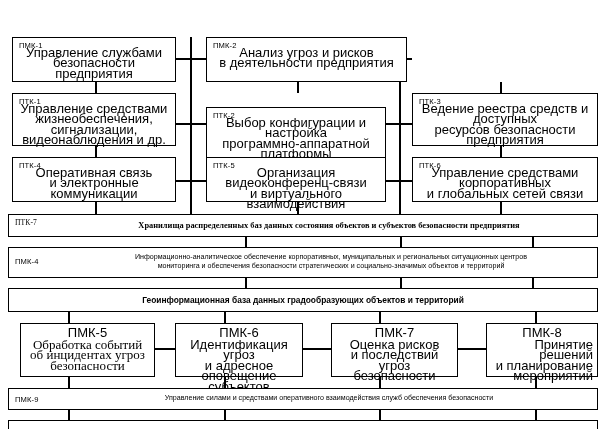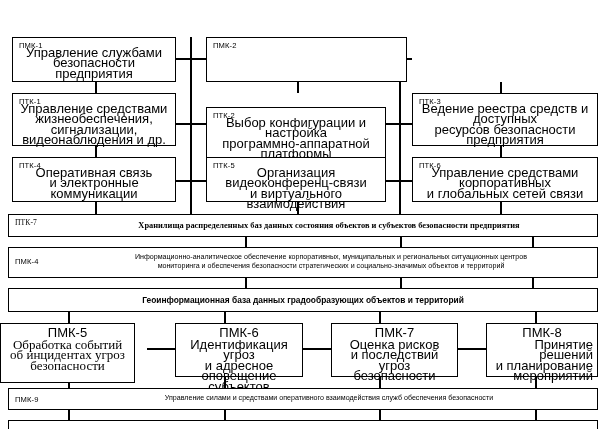--- a/index.html
+++ b/index.html
@@ -118,20 +118,21 @@
   <div class="ln v" style="left:379px;top:379px;height:10px;"></div>
   <div class="ln v" style="left:535px;top:379px;height:10px;"></div>
 
   <div class="box" style="left:12px;top:6px;width:164px;height:45px;">
     <div class="code">ПМК-1</div>
     <div class="title t-top">Управление службами<br>безопасности предприятия</div>
   </div>
 
   <div class="box" style="left:206px;top:6px;width:201px;height:45px;">
     <div class="code">ПМК-2</div>
+    <div class="title t-top">Анализ угроз и рисков<br>в деятельности предприятия</div>
   </div>
 
 
   <div class="box" style="left:12px;top:62px;width:164px;height:53px;padding-left:31px;">
     <div class="code">ПТК-1</div>
     <div class="title t-top">Управление средствами<br>жизнеобеспечения, сигнализации,<br>видеонаблюдения и др.</div>
   </div>
 
   <div class="box" style="left:206px;top:76px;width:180px;height:53px;">
     <div class="code">ПТК-2</div>
@@ -165,21 +166,21 @@
 
   <div class="box small" style="left:8px;top:216px;width:590px;height:31px;">
     <div class="code" style="top:9px;">ПМК-4</div>
     <div class="title t-mid" style="padding-left:60px;">Информационно-аналитическое обеспечение корпоративных, муниципальных и региональных ситуационных центров<br>мониторинга и обеспечения безопасности стратегических и социально-значимых объектов и территорий</div>
   </div>
 
   <div class="box bold" style="left:8px;top:257px;width:590px;height:24px;">
     <div class="title t-mid">Геоинформационная база данных градообразующих объектов и территорий</div>
   </div>
 
-  <div class="box" style="left:0;top:292px;width:135px;height:60px;">
+  <div class="box" style="left:20px;top:292px;width:135px;height:54px;">
     <div class="title t-code-row">ПМК-5</div>
     <div class="title" style="top:16px;font-family:Liberation Serif, serif;">Обработка событий<br>об инцидентах угроз<br>безопасности</div>
   </div>
 
   <div class="box" style="left:175px;top:292px;width:128px;height:54px;">
     <div class="title t-code-row">ПМК-6</div>
     <div class="title" style="top:16px;">Идентификация угроз<br>и адресное оповещение<br>субъектов безопасности</div>
   </div>
 
   <div class="box" style="left:331px;top:292px;width:127px;height:54px;">

